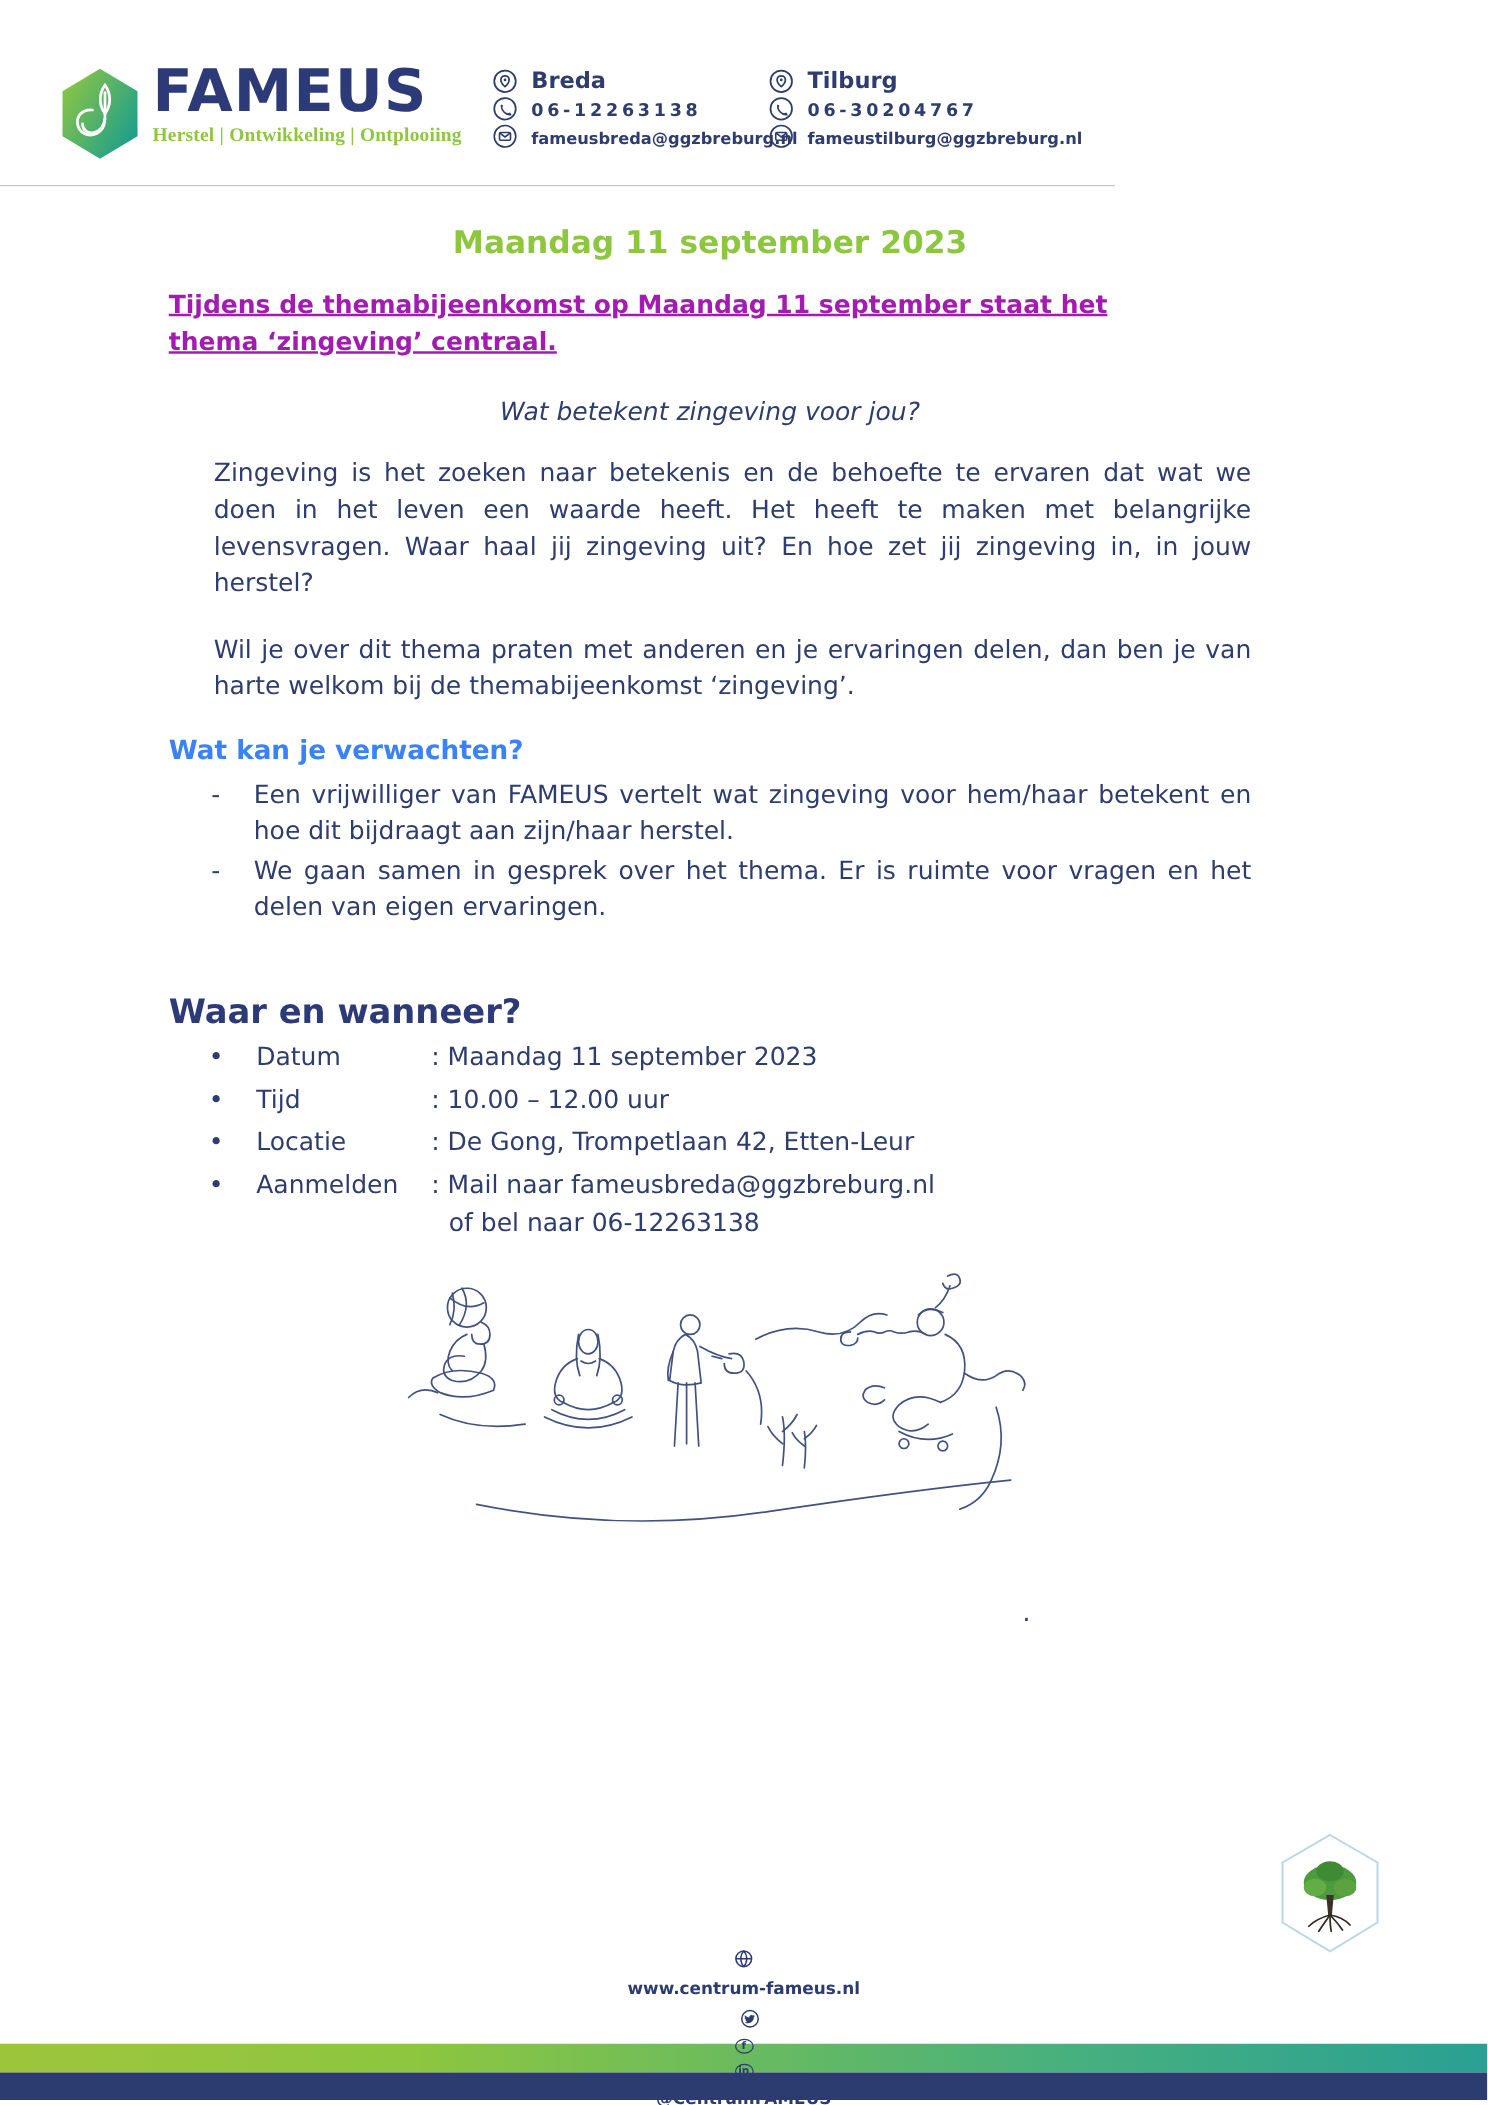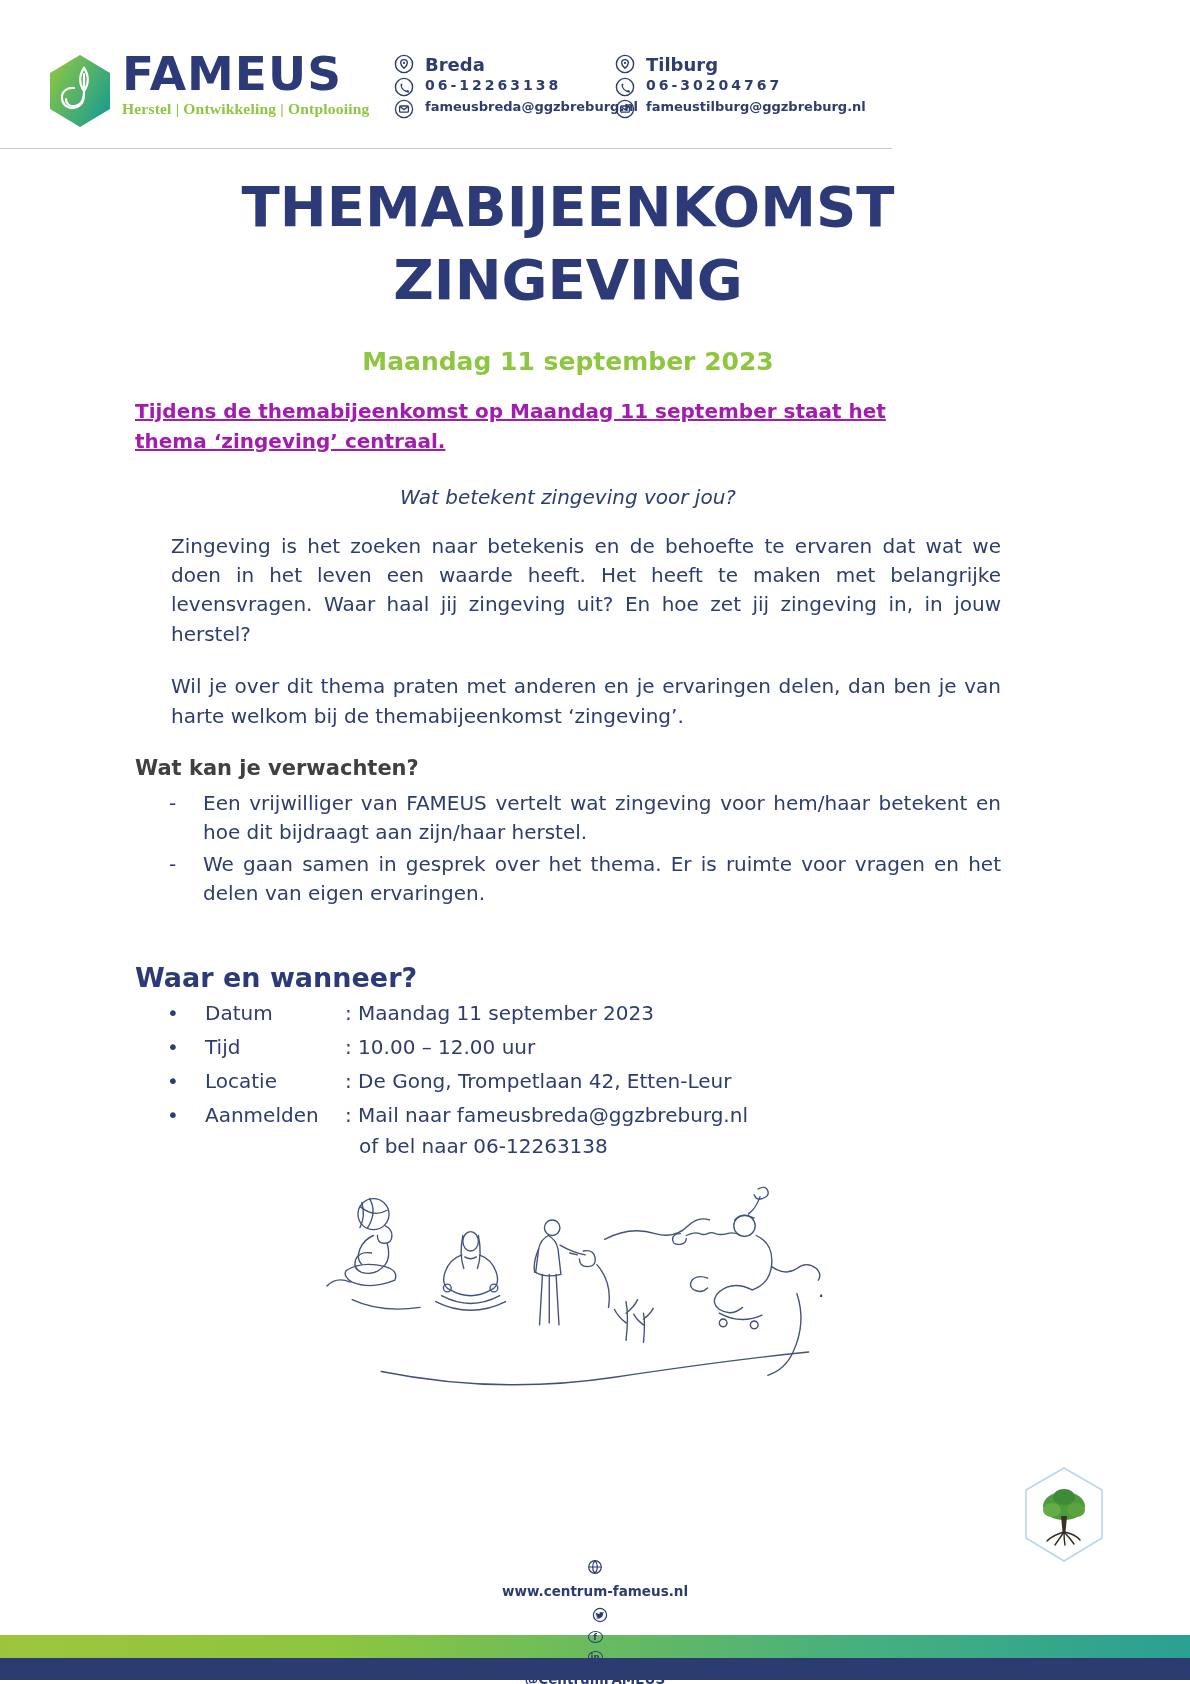--- a/index.html
+++ b/index.html
@@ -10,34 +10,34 @@
     color:#2e3c6e;
   }
   
   .header { display:flex; align-items:flex-start; padding:52px 0 0 48px; }
   .logo { display:flex; align-items:flex-start; gap:10px; width:332px; }
   .logo-hex { flex:none; margin-top:2px; }
   .brand-name { font-size:47px; font-weight:bold; color:#2c3a78; letter-spacing:1px; line-height:0.95; }
   .tagline { font-size:15.5px; color:#8dc63f; font-weight:bold; margin-top:3px; letter-spacing:0.2px;font-family:Liberation Serif, serif; }
   .contact-area { display:flex; margin-left:14px; margin-top:2px; }
   .contact-block { width:221px; }
-  .contact-row { display:flex; align-items:flex-start; gap:11px; margin-bottom:2px; }
+  .contact-row { display:flex; align-items:flex-end; gap:11px; margin-bottom:2px; }
   .circle-icon { width:20px; height:20px; flex:none; }
   .city { font-size:18px; font-weight:bold; color:#2e3c6e; }
   .phone { font-size:14px; letter-spacing:3px; font-weight:bold; }
   .email { font-size:13px; font-weight:bold; text-decoration:none; color:#2e3c6e; }
   .divider { width:892px; border-top:1.5px solid #c9c9c9; margin-top:16px; }
   
   .col { margin-left:135px; width:866px; }
   .main-title { text-align:center; color:#2c3a78; font-weight:bold; font-size:56px; line-height:1.3; margin-top:22px; }
   .date-heading { text-align:center; color:#8dc63f; font-size:25px; font-weight:bold; margin-top:30px; }
   .intro { margin-top:20px; font-weight:bold; color:#a21caf; font-size:20px; line-height:1.5; width:802px;text-decoration:underline; }
   .question { margin-top:29px; font-style:italic; font-size:20px;text-align:center; }
   .para { margin-top:23px; font-size:20px; line-height:1.47; text-align:justify;margin-left:36px; }
-  .green-heading { margin-top:25px; color:#404040; font-size:21px; font-weight:bold; }
+  .green-heading { margin-top:25px; color:#3b82f6; font-size:21px; font-weight:bold; }
   .dash-list { margin-top:9px; }
   .dash-item { display:flex; font-size:20px; line-height:1.45; margin-bottom:3px; }
   .dash-marker { flex:none; width:34px; margin-left:34px; }
   .dash-text { text-align:justify; }
   .when-heading { margin-top:54px; color:#2c3a78; font-size:27px; font-weight:bold; }
   .details { margin-top:6px; }
   .detail-row { display:flex; font-size:20px; line-height:1.45; margin-top:5px; }
   .detail-marker { flex:none; width:38px; margin-left:32px; }
   .detail-label { flex:none; width:140px; }
   .detail-cont { margin-left:224px; font-size:20px; line-height:1.45; margin-top:2px; }
@@ -157,24 +157,20 @@
           </span>
           <span class="email">fameustilburg@ggzbreburg.nl</span>
         </div>
       </div>
     </div>
   </div>
 
   <div class="divider"></div>
 
   <div class="col">
-    <div class="main-title">
-      <div>THEMABIJEENKOMST</div>
-      <div>ZINGEVING</div>
-    </div>
 
     <div class="date-heading">Maandag 11 september 2023</div>
 
     <div class="intro">Tijdens de themabijeenkomst op Maandag 11 september staat het thema ‘zingeving’ centraal.</div>
 
     <div class="question">Wat betekent zingeving voor jou?</div>
 
     <div class="para">Zingeving is het zoeken naar betekenis en de behoefte te ervaren dat wat we doen in het leven een waarde heeft. Het heeft te maken met belangrijke levensvragen. Waar haal jij zingeving uit? En hoe zet jij zingeving in, in jouw herstel?</div>
 
     <div class="para">Wil je over dit thema praten met anderen en je ervaringen delen, dan ben je van harte welkom bij de themabijeenkomst ‘zingeving’.</div>

